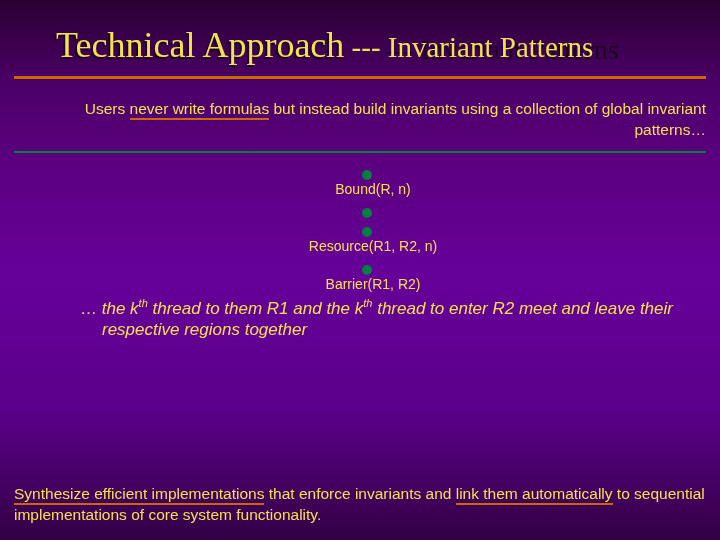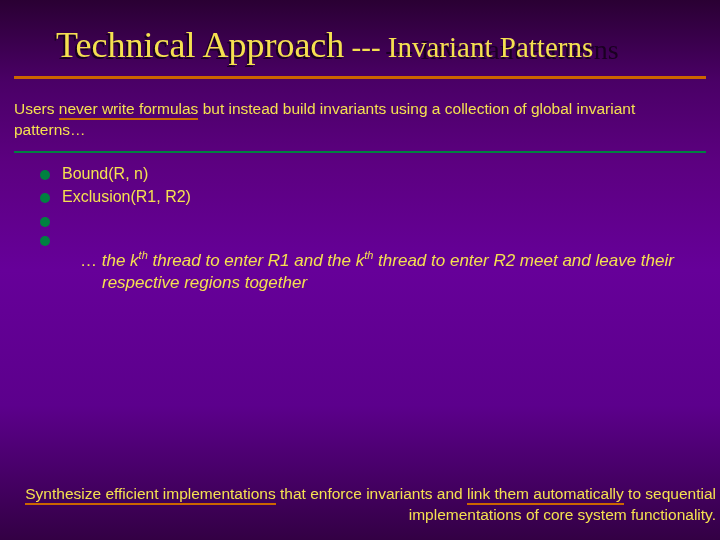--- a/index.html
+++ b/index.html
@@ -40,35 +40,37 @@
   .title-underline {
     height: 3px;
     background: #cc6600;
     margin: 4px 14px 0 14px;
   }
   .intro {
     color: #f5e050;
     font-size: 15.5px;
     padding: 20px 14px 8px 14px;
     line-height: 1.35;
+    text-align: right;
   }
   .intro .ul { border-bottom: 2px solid #cc6600; padding-bottom: 1px; }
   .section-underline {
     height: 2px;
     background: #008040;
     margin: 2px 14px 0 14px;
   }
   .bullets {
     padding: 10px 14px 0 40px;
   }
   .bullet-item {
     display: flex;
-    align-items: flex-start;
+    align-items: center;
     margin-bottom: 2px;
-    font-size: 16px;
+    font-size: 14px;
+    flex-direction: column;
   }
   .bullet-dot {
     width: 10px; height: 10px;
     background: #008040;
     border-radius: 50%;
     margin-top: 7px;
     margin-right: 12px;
     flex-shrink: 0;
   }
   .bullet-text { line-height: 1.35; }
@@ -82,21 +84,20 @@
   }
   .bullet-desc .ell { font-style: normal; }
   .sup { font-size: 11px; vertical-align: super; margin-top: 35px; }
   .footer {
     position: absolute;
     bottom: 14px;
     left: 14px;
     right: 4px;
     font-size: 15.5px;
     line-height: 1.35;
-    text-align: right;
   }
   .footer .ul { border-bottom: 2px solid #cc6600; padding-bottom: 1px; }
 </style>
 </head>
 <body>
 
 <div class="title-area">
   <div class="title-shadow" aria-hidden="true">
     <span>Technical Approach</span><span class="subtitle-shadow"><span> --- </span><span>Invariant Patterns</span></span>
   </div>
@@ -113,29 +114,30 @@
 
 <div class="bullets">
 
   <div class="bullet-item">
     <div class="bullet-dot"></div>
     <div class="bullet-text">Bound(R, n)</div>
   </div>
 
   <div class="bullet-item">
     <div class="bullet-dot"></div>
-    <div class="bullet-text">Exclusion(R1, R2)</div>
   </div>
 
   <div class="bullet-item">
     <div class="bullet-dot"></div>
+    <div class="bullet-text">Resource(R1, R2, n)</div>
   </div>
 
   <div class="bullet-item">
     <div class="bullet-dot"></div>
+    <div class="bullet-text">Barrier(R1, R2)</div>
   </div>
-  <div class="bullet-desc"><span class="ell">…</span><span> the k</span><span class="sup">th</span><span> thread to enter R1 and the k</span><span class="sup">th</span><span> thread to enter R2 meet and leave their respective regions together</span></div>
+  <div class="bullet-desc"><span class="ell">…</span><span> the k</span><span class="sup">th</span><span> thread to them R1 and the k</span><span class="sup">th</span><span> thread to enter R2 meet and leave their respective regions together</span></div>
 
 </div>
 
 <div class="footer">
   <span class="ul">Synthesize efficient implementations</span><span> that enforce invariants and </span><span class="ul">link them automatically</span><span> to sequential implementations of core system functionality.</span>
 </div>
 
 </body></html>

